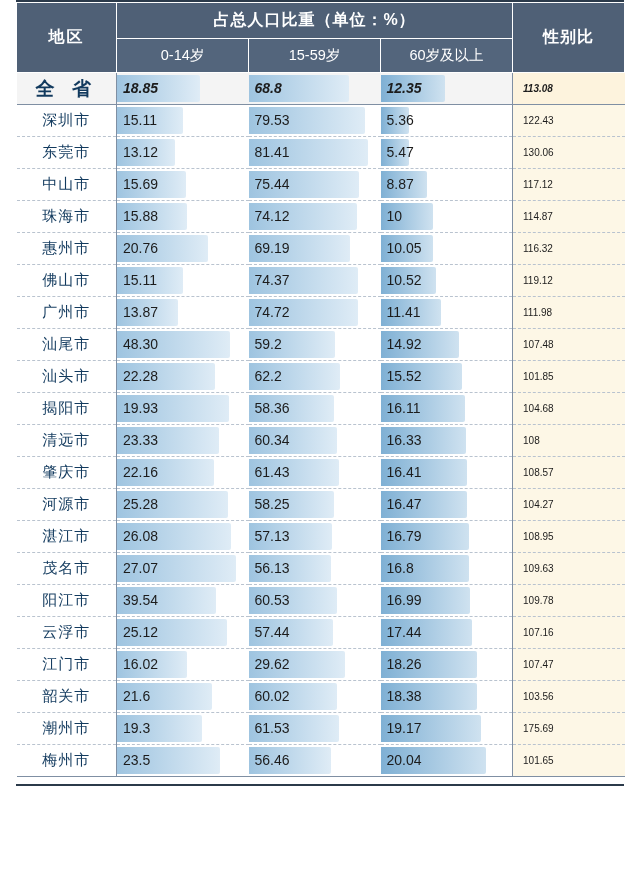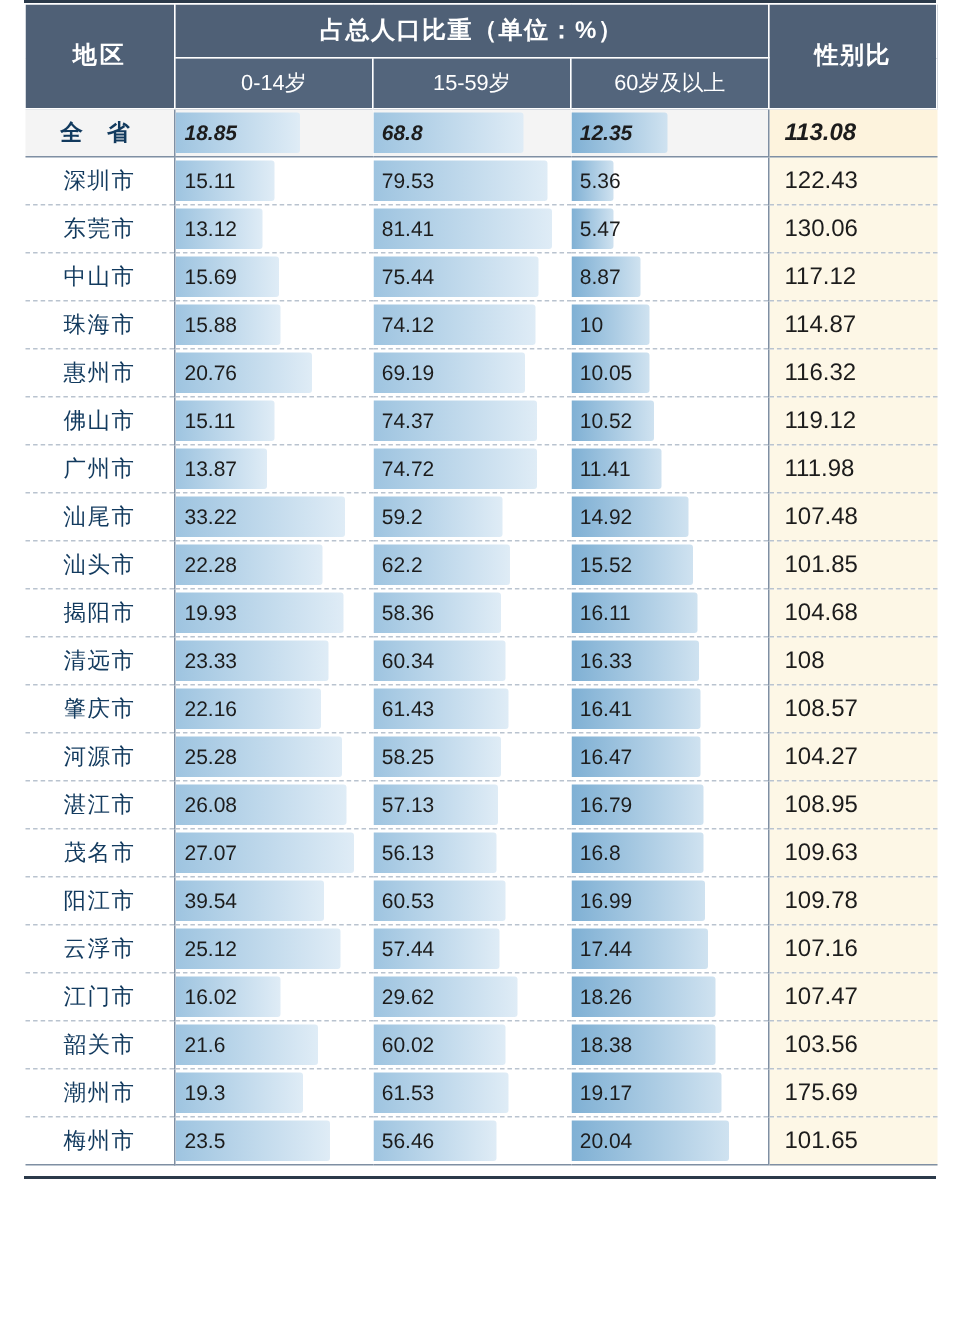--- a/index.html
+++ b/index.html
@@ -84,21 +84,21 @@
     font-size: 15px;
     color: #123a5e;
     background: #ffffff;
     border-right: 1px solid #7f8fa3;
     letter-spacing: 1px;
     white-space: nowrap;
   }
   tr.province td.region {
     font-weight: bold;
     letter-spacing: 6px;
-    font-size: 15px;
+    font-size: 19px;
   }
   td.valcell {
     position: relative;
     padding: 0;
     overflow: hidden;
   }
   .bar {
     position: absolute;
     left: 0; top: 2px; bottom: 2px;
     background: linear-gradient(to right, #9ec4e0, #dfecf6);
@@ -113,21 +113,21 @@
     padding-left: 6px;
     font-size: 14px;
     line-height: 31px;
     display: block;
   }
   td.sex {
     text-align: left;
     padding-left: 10px;
     background: #fdf7e6;
     border-left: 1px solid #7f8fa3;
-    font-size: 16px;
+    font-size: 10px;
   }
   tr.province td {
     font-style: italic;
     font-weight: bold;
     background: #f4f4f4;
     border-bottom: 1px solid #7f8fa3;
   }
   tr.province td.region { background: #f4f4f4; font-style: normal; }
   tr.province td.sex { background: #fdf3dd; }
   tr.province .valtxt { font-style: italic; font-weight: bold; }
@@ -299,21 +299,21 @@
           <td class="valcell">
             <div class="bar dark" style="width: 45.64%;"></div>
             <span class="valtxt">11.41</span>
           </td>
           <td class="sex">111.98</td>
         </tr>
         <tr>
           <td class="region">汕尾市</td>
           <td class="valcell">
             <div class="bar" style="width: 86.2667%;"></div>
-            <span class="valtxt">33.22</span>
+            <span class="valtxt">48.30</span>
           </td>
           <td class="valcell">
             <div class="bar" style="width: 65.7778%;"></div>
             <span class="valtxt">59.2</span>
           </td>
           <td class="valcell">
             <div class="bar dark" style="width: 59.68%;"></div>
             <span class="valtxt">14.92</span>
           </td>
           <td class="sex">107.48</td>

